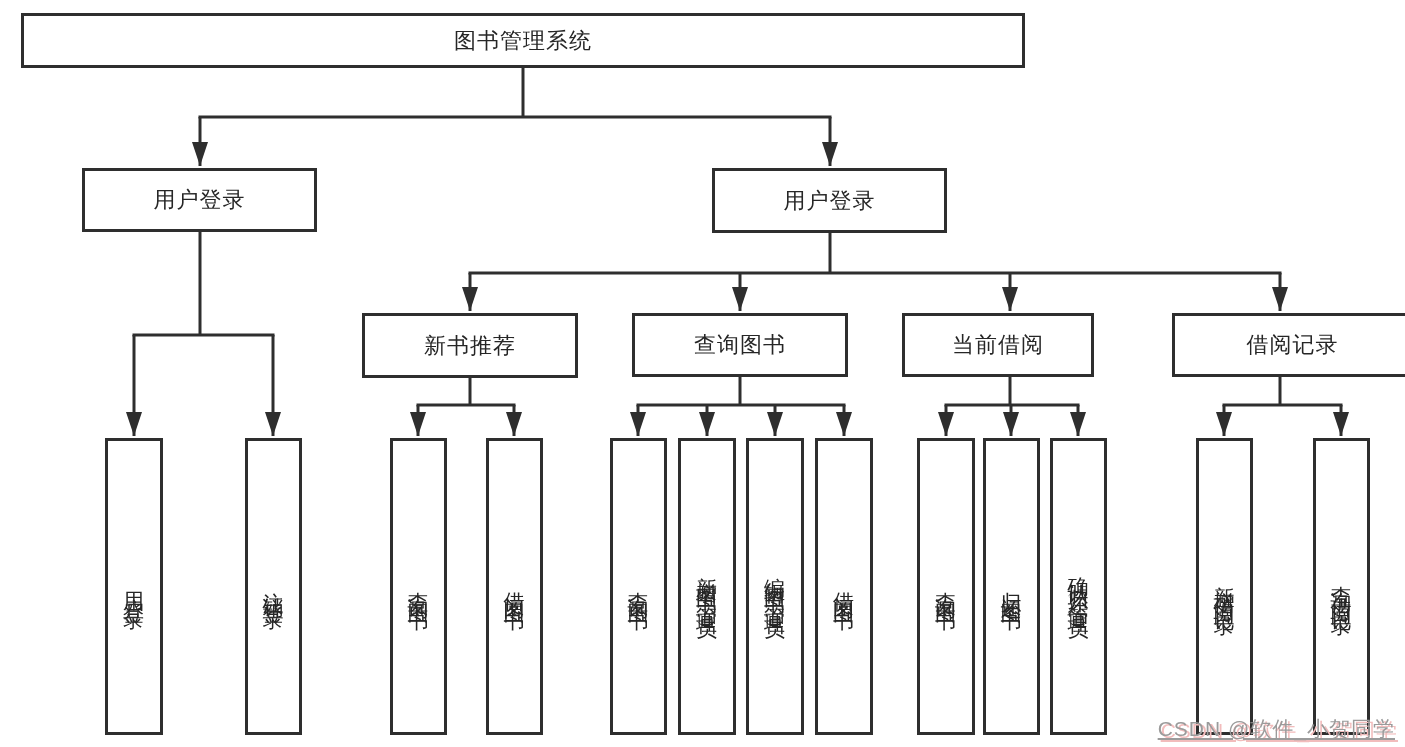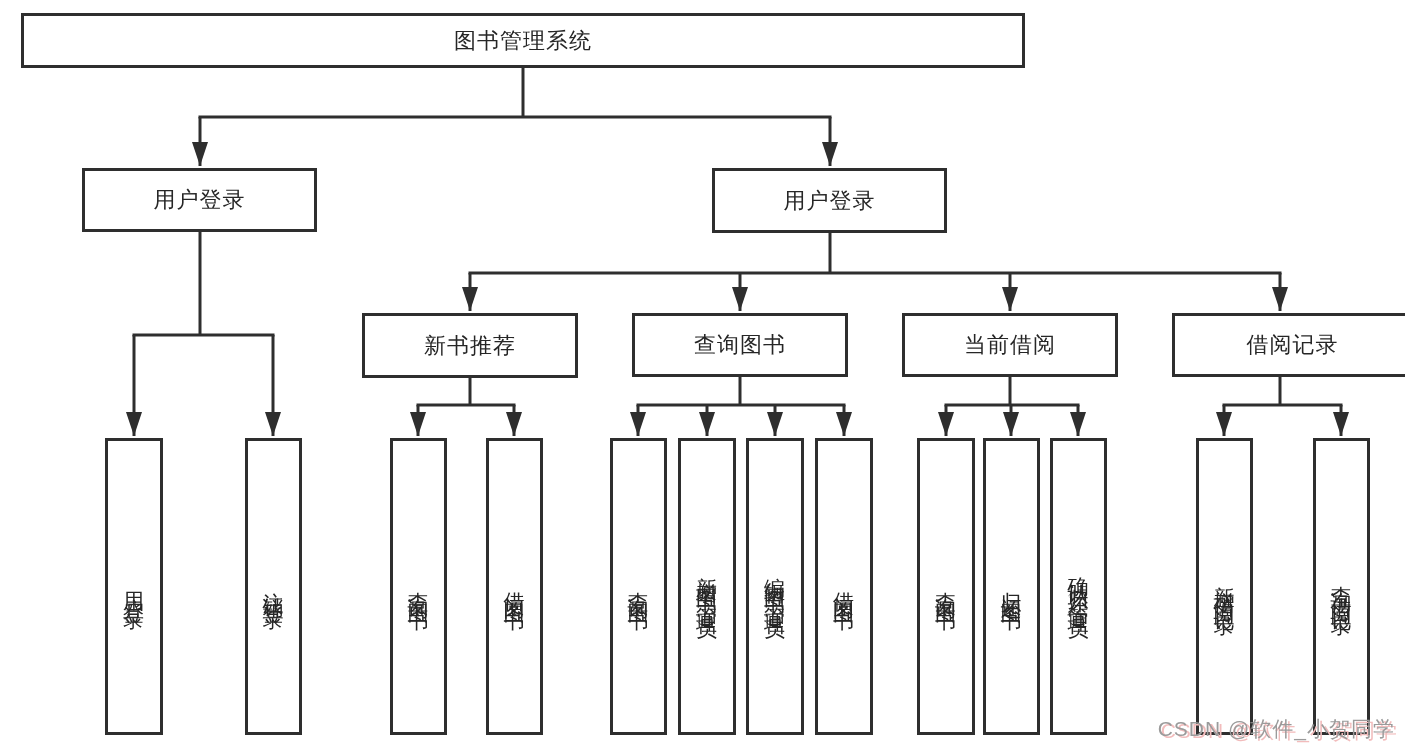--- a/index.html
+++ b/index.html
@@ -32,20 +32,21 @@
     line-height:1;
     text-align:center;
   }
   .watermark{
     position:absolute;z-index:3;
     right:10px;bottom:4px;
     font-size:21px;letter-spacing:1px;
     color:var(--watermark-text,#9b9b9b);
     text-shadow:3px 2px 0 var(--watermark-shadow,#f2bcbc);
     white-space:nowrap;
+    text-decoration:underline;
   }
 </style>
 </head>
 <body>
 
 <div class="canvas">
 
   <svg class="connectors" width="1405" height="747" viewBox="0 0 1405 747">
     <defs>
       <marker id="ah" markerUnits="userSpaceOnUse" markerWidth="26" markerHeight="20" viewBox="0 0 26 20" refX="24" refY="10" orient="auto">
@@ -94,21 +95,21 @@
     <path class="wire" d="M1341,405 V436" marker-end="url(#ah)"></path>
   </svg>
 
   <div class="node h" style="left:21px;top:13px;width:1004px;height:55px">图书管理系统</div>
 
   <div class="node h" style="left:82px;top:168px;width:235px;height:64px">用户登录</div>
   <div class="node h" style="left:712px;top:168px;width:235px;height:65px">用户登录</div>
 
   <div class="node h" style="left:362px;top:313px;width:216px;height:65px">新书推荐</div>
   <div class="node h" style="left:632px;top:313px;width:216px;height:64px">查询图书</div>
-  <div class="node h" style="left:902px;top:313px;width:216px;height:64px">当前借阅</div>
+  <div class="node h" style="left:902px;top:313px;width:192px;height:64px">当前借阅</div>
   <div class="node h" style="left:1172px;top:313px;width:241px;height:64px">借阅记录</div>
 
   <div class="node v" style="left:105px;top:438px;width:58px;height:297px">用户登录</div>
   <div class="node v" style="left:245px;top:438px;width:57px;height:297px">注销登录</div>
 
   <div class="node v" style="left:390px;top:438px;width:57px;height:297px">查询图书</div>
   <div class="node v" style="left:486px;top:438px;width:57px;height:297px">借阅图书</div>
 
   <div class="node v" style="left:610px;top:438px;width:57px;height:297px">查询图书</div>
   <div class="node v" style="left:678px;top:438px;width:58px;height:297px">新增图书（管理员）</div>

